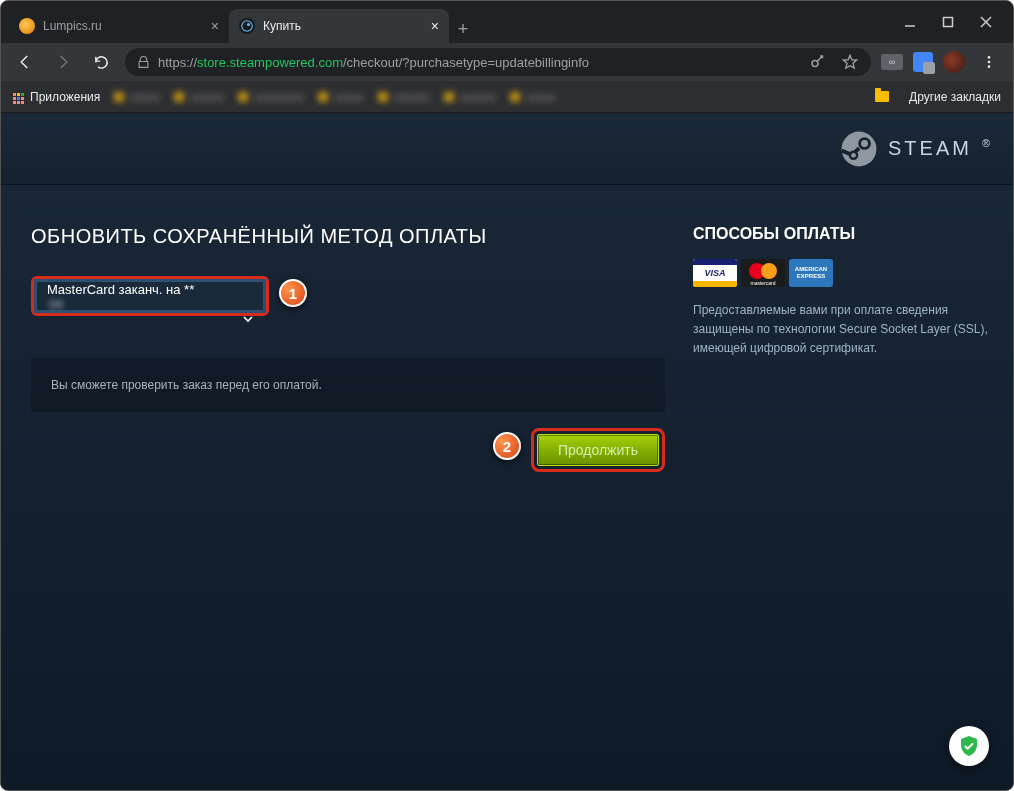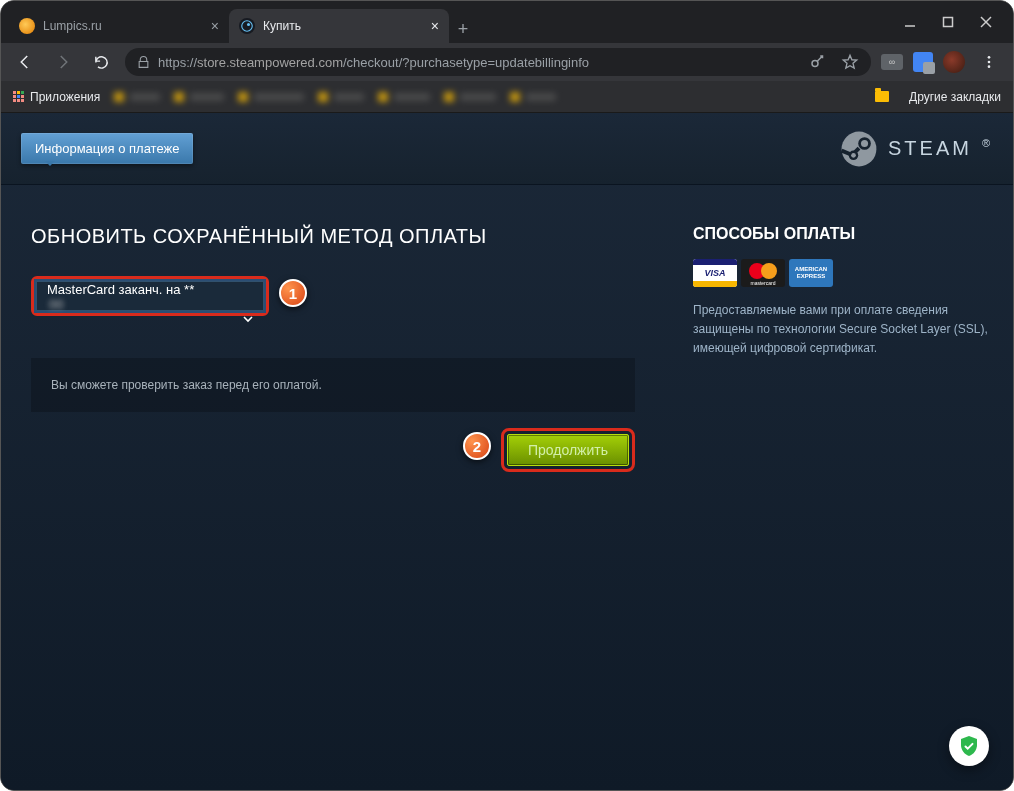--- a/index.html
+++ b/index.html
@@ -8,21 +8,21 @@
   height: 791px;
   background: #fff;
   font-family: Arial, "Helvetica Neue", Helvetica, sans-serif;
   overflow: hidden;
 }
 
 .window-border {
   width: 1014px;
   height: 791px;
   border: 1px solid #555;
-  border-radius: 14px;
+  border-radius: 8px;
   display: flex;
   flex-direction: column;
   overflow: hidden;
   background: #202124;
   position: relative;
 }
 
 
 .titlebar {
   height: 42px;
@@ -65,39 +65,39 @@
   height: 28px;
   background: #202124;
   border-radius: 14px;
   display: flex;
   align-items: center;
   padding: 0 12px;
   gap: 8px;
   color: #9aa0a6;
   font-size: 13px;
 }
-.addressbar .host { color: #a3a3a3; margin-top: 20px; }
+.addressbar .host { color: #22c55e; margin-top: 20px; }
 .addressbar .url-input { flex:1; background:transparent; border:none; outline:none; color:inherit; font-size:13px; }
 .addr-right { display:flex; gap:14px; align-items:center; color:#9aa0a6; }
 .ext-icon { width:18px; height:18px; display:flex; align-items:center; justify-content:center; font-size:12px; }
 .avatar { width:22px; height:22px; border-radius:50%; background: radial-gradient(circle at 40% 40%, #8b3a2a, #3a1a10); }
 
 
 .bookbar {
   height: 32px;
   background: #2d2e31;
   display: flex;
   align-items: center;
   gap: 14px;
   padding: 0 12px;
   font-size: 12px;
   color: #e8eaed;
   border-bottom: 1px solid #1a1a1a;
 }
-.book-item { display:flex; align-items:center; gap:6px; cursor:pointer; }
+.book-item { display:flex; align-items:flex-end; gap:6px; cursor:pointer; }
 .book-item.blur { filter: blur(3px); opacity:.7; }
 .book-sq { width:10px; height:10px; background:#fbbc04; }
 .book-apps { display:grid; grid-template-columns:repeat(3,3px); grid-template-rows:repeat(3,3px); gap:1px; }
 .book-apps span { background:#f28b82; width:3px; height:3px; }
 .book-apps span:nth-child(2){background:#fbbc04;}
 .book-apps span:nth-child(3){background:#34a853;}
 .book-apps span:nth-child(5){background:#4285f4;}
 .book-right { margin-left:auto; display:flex; align-items:center; gap:20px; }
 .folder-icon{ width:14px; height:11px; background:#fbbc04; border-radius:1px; position:relative; }
 .folder-icon::before{content:"";position:absolute;top:-3px;left:0;width:6px;height:3px;background:#fbbc04;border-radius:1px 1px 0 0;}
@@ -132,25 +132,25 @@
   bottom:-7px; left:24px;
   border:5px solid transparent;
   border-top-color:#3a78ab;
 }
 .steam-logo { margin-left:auto; display:flex; align-items:center; gap:10px; color:#c7d5e0; font-family: "Arial"; font-weight:400; letter-spacing:3px; font-size:20px; }
 .steam-mark { width:38px; height:38px; }
 
 .page {
   padding: 40px 20px 0 30px;
   display: flex;
-  gap: 22px;
+  gap: 28px;
   color: #c7d5e0;
 }
 .left-col { flex: 1; }
-.right-col { width: 300px; margin-left: 36px; }
+.right-col { width: 300px; }
 .page-title {
   font-size: 20px;
   color: #fff;
   font-weight: 400;
   letter-spacing: .5px;
   margin-bottom: 28px;
 }
 .section-title {
   font-size: 16px;
   color: #fff;
@@ -387,23 +387,20 @@
       </div>
     <div class="book-right">
       <span class="folder-icon"></span>
       <span>Другие закладки</span>
     </div>
   </div>
 
   <div class="content">
 
     <div class="crumb-bar">
-      <div class="crumb">
-        <span>Информация о платеже</span>
-      </div>
       <div class="steam-logo">
         <svg class="steam-mark" viewBox="0 0 48 48">
           <circle cx="24" cy="24" r="22" fill="#8f98a0"></circle>
           <circle cx="24" cy="24" r="22" fill="none" stroke="#16222e" stroke-width="0"></circle>
           <circle cx="31" cy="17" r="8" fill="#16222e"></circle>
           <circle cx="31" cy="17" r="4.5" fill="#8f98a0"></circle>
           <circle cx="17" cy="32" r="6" fill="#16222e"></circle>
           <circle cx="17" cy="32" r="3" fill="#8f98a0"></circle>
           <path d="M2 26 L14 31" stroke="#16222e" stroke-width="5"></path>
           <path d="M24 23 L19 28" stroke="#16222e" stroke-width="5"></path>

